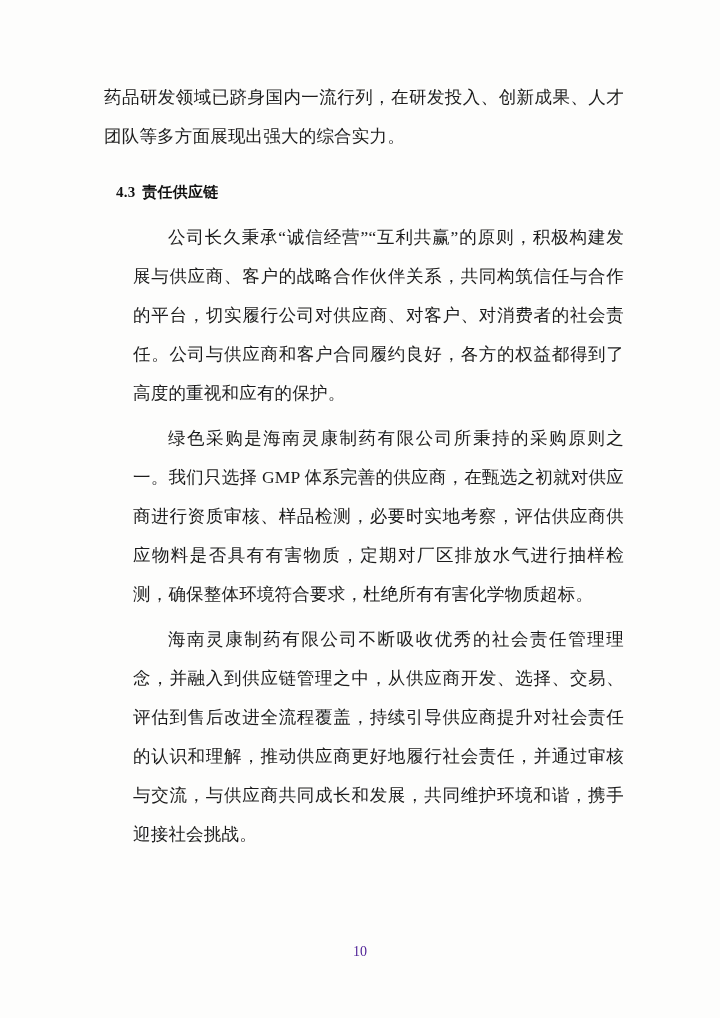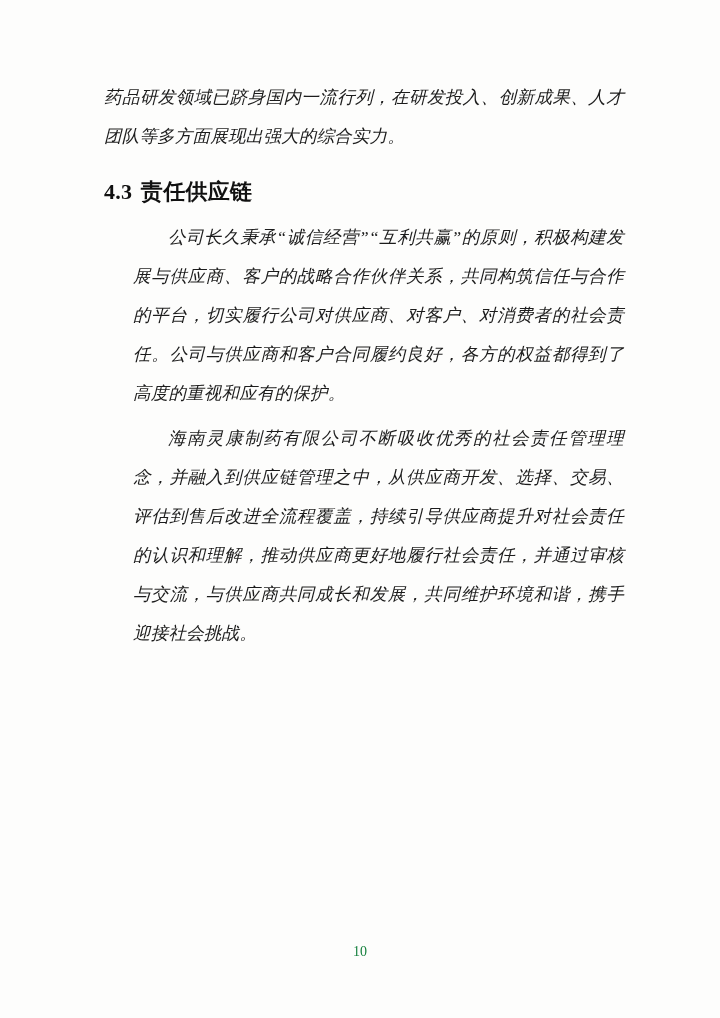--- a/index.html
+++ b/index.html
@@ -26,29 +26,28 @@
     position: relative;
   }
   p.para {
     margin: 0 0 6px 0;
     font-size: 17.5px;
     line-height: 39px;
     text-align: justify;
     text-justify: inter-ideograph;
     letter-spacing: 0.2px;
     color: #1c1c1c;
-    font-style: italic;
   }
   p.indent {
     text-indent: 2em;
     margin-left: 29px;
   }
   h2.heading {
-    margin: 18px 0 8px 0;
-    font-size: 22px;
+    margin: 18px 0 8px 12px;
+    font-size: 15px;
     line-height: 36px;
     font-weight: bold;
     letter-spacing: 0.3px;
     color: #111111;
     font-family: "Liberation Sans", "DejaVu Sans", sans-serif;
   }
   h2.heading .num {
     font-family: "Liberation Serif", "DejaVu Serif", serif;
     font-weight: bold;
     margin-right: 2px;
@@ -56,21 +55,21 @@
   .continued {
     margin-bottom: 2px;
   }
   .footer {
     position: absolute;
     left: 0;
     right: 0;
     bottom: 58px;
     text-align: center;
     font-size: 14px;
-    color: #15803d;
+    color: #4c1d95;
     font-family: "Liberation Serif", "DejaVu Serif", serif;
   }
   .latin {
     font-family: "Liberation Serif", "DejaVu Serif", serif;
   }
 </style>
 </head>
 <body>
 
 <div class="page">
@@ -78,20 +77,21 @@
 
     <p class="para continued">药品研发领域已跻身国内一流行列，在研发投入、创新成果、人才团队等多方面展现出强大的综合实力。</p>
 
     <h2 class="heading">
       <span class="num latin">4.3</span>
       <span>责任供应链</span>
     </h2>
 
     <p class="para indent">公司长久秉承“诚信经营”“互利共赢”的原则，积极构建发展与供应商、客户的战略合作伙伴关系，共同构筑信任与合作的平台，切实履行公司对供应商、对客户、对消费者的社会责任。公司与供应商和客户合同履约良好，各方的权益都得到了高度的重视和应有的保护。</p>
 
+    <p class="para indent">绿色采购是海南灵康制药有限公司所秉持的采购原则之一。我们只选择 GMP 体系完善的供应商，在甄选之初就对供应商进行资质审核、样品检测，必要时实地考察，评估供应商供应物料是否具有有害物质，定期对厂区排放水气进行抽样检测，确保整体环境符合要求，杜绝所有有害化学物质超标。</p>
 
     <p class="para indent">海南灵康制药有限公司不断吸收优秀的社会责任管理理念，并融入到供应链管理之中，从供应商开发、选择、交易、评估到售后改进全流程覆盖，持续引导供应商提升对社会责任的认识和理解，推动供应商更好地履行社会责任，并通过审核与交流，与供应商共同成长和发展，共同维护环境和谐，携手迎接社会挑战。</p>
 
 
   </div>
 
   <div class="footer">10</div>
 </div>
 
 </body></html>

